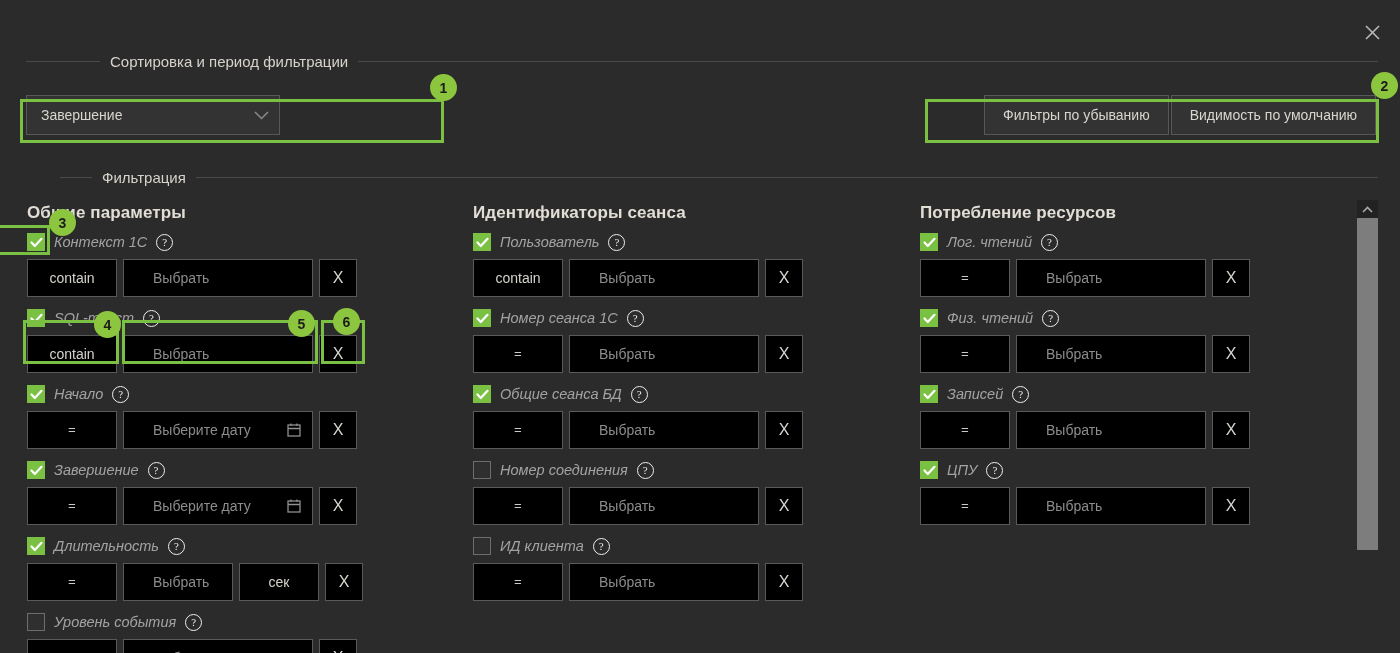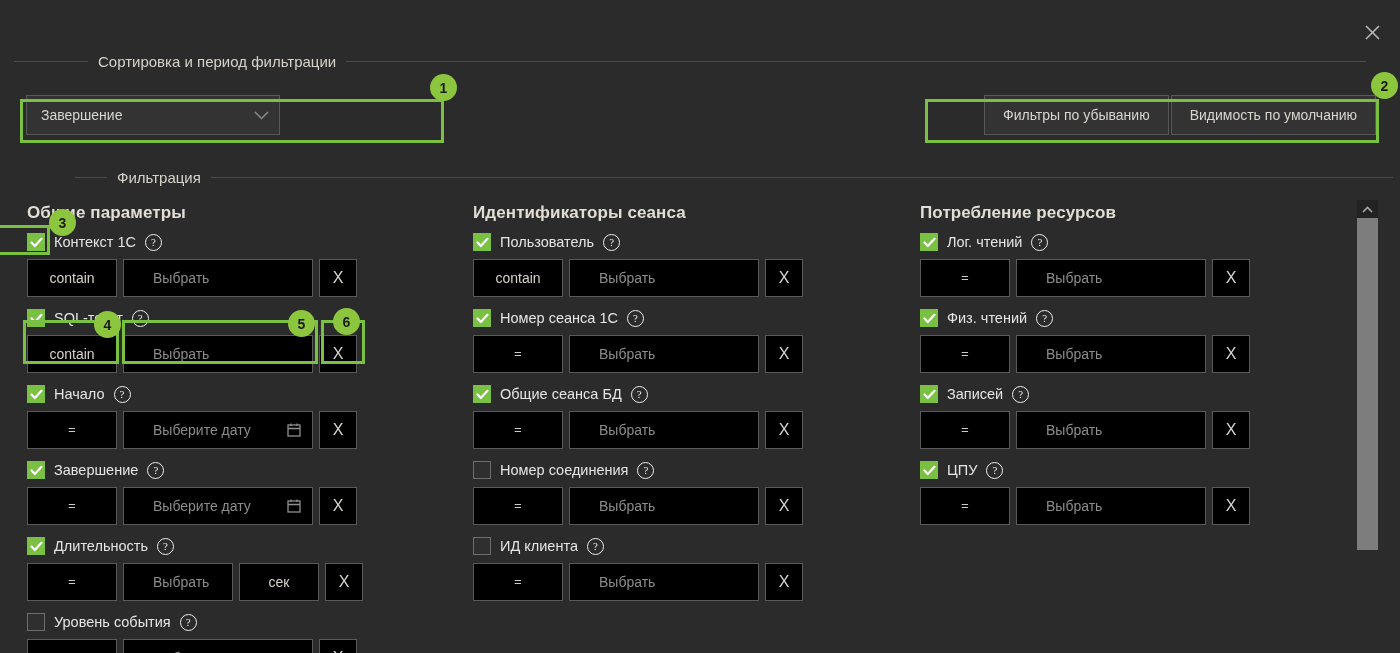--- a/index.html
+++ b/index.html
@@ -70,21 +70,21 @@
   .filter { margin-bottom: 8px; }
   .filter-head { display: flex; align-items: center; gap: 9px; height: 26px; }
   .cbx {
     width: 18px; height: 18px; border: 1px solid #6d6d6d; background: #2f2f2f;
     display: inline-flex; align-items: center; justify-content: center;
     cursor: pointer; flex: 0 0 auto;
   }
   .cbx.on { background: #7ac143; border-color: #7ac143; }
   .cbx.on svg { display: block; }
   .cbx svg { display: none; }
-  .f-label { color: #e5e5e5; font-size: 14.5px; white-space: nowrap; }
+  .f-label { color: #a3a3a3; font-size: 14.5px; white-space: nowrap; font-style: italic; }
   .help {
     width: 17px; height: 17px; border-radius: 50%;
     border: 1.4px solid #f0efed; color: #f0efed;
     font-size: 11px; line-height: 14px; text-align: center;
     display: inline-flex; align-items: center; justify-content: center;
     cursor: pointer; flex: 0 0 auto; font-family: "Liberation Serif", serif;
   }
   .f-controls { display: flex; gap: 6px; margin-top: 4px; }
   .ctl {
     height: 38px; background: #000000; border: 1px solid #5a5a5a;
@@ -132,21 +132,21 @@
 
 <div class="root">
 
   <div class="close-btn">
     <svg width="17" height="17" viewBox="0 0 17 17" fill="none" stroke="currentColor" stroke-width="1.6">
       <line x1="2" y1="2" x2="15" y2="15"></line>
         <line x1="15" y1="2" x2="2" y2="15"></line>
     </svg>
   </div>
 
-  <div class="section" style="left:14px; top:53px; width:1352px; height:1px;">
+  <div class="section" style="left:26px; top:53px; width:1352px; height:1px;">
     <div class="legend-row">
       <span class="legend-line short"></span>
       <span class="legend-text">Сортировка и период фильтрации</span>
       <span class="legend-line grow"></span>
     </div>
   </div>
 
   <div class="sort-row">
     <div class="select wide">
       <span>Завершение</span>
@@ -156,21 +156,21 @@
           </svg>
       </span>
     </div>
   </div>
 
   <div class="defaults-row">
     <div class="btn">Фильтры по убыванию</div>
     <div class="btn">Видимость по умолчанию</div>
   </div>
 
-  <div class="section" style="left:75px; top:169px; width:1318px; height:1px;">
+  <div class="section" style="left:60px; top:169px; width:1318px; height:1px;">
     <div class="legend-row">
       <span class="legend-line short" style="width:32px;"></span>
       <span class="legend-text">Фильтрация</span>
       <span class="legend-line grow"></span>
     </div>
   </div>
 
   <div class="columns" id="columns">
       <div class="col col-0">
         <div class="col-title">Общие параметры</div>

